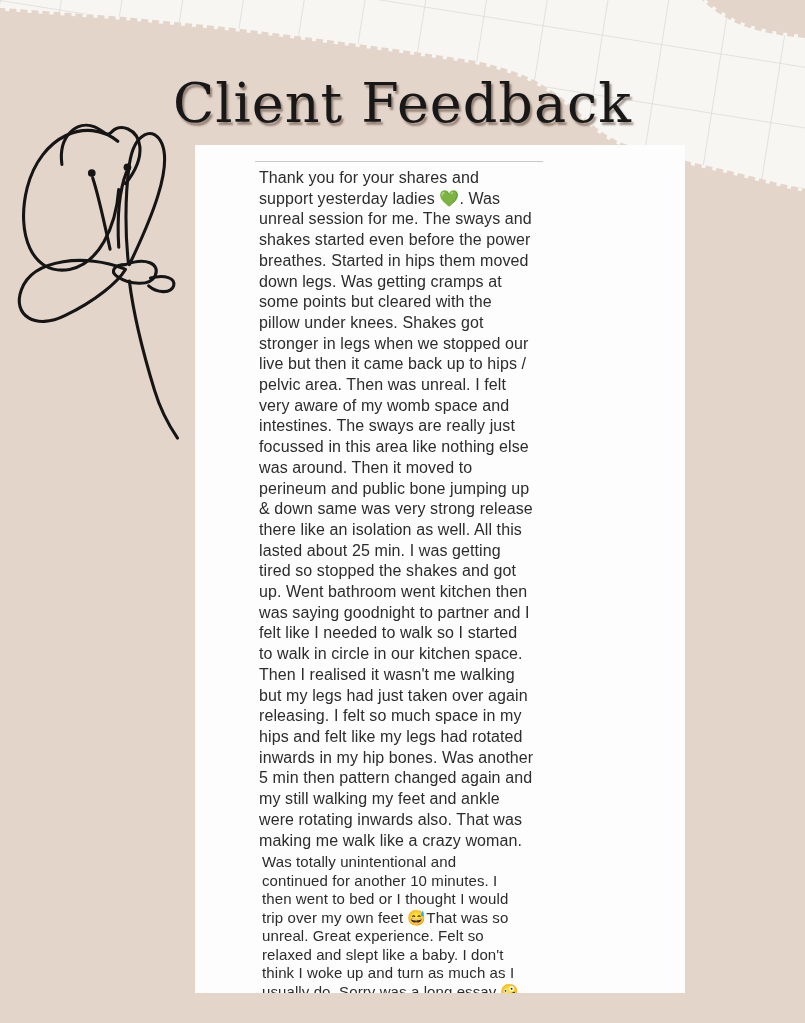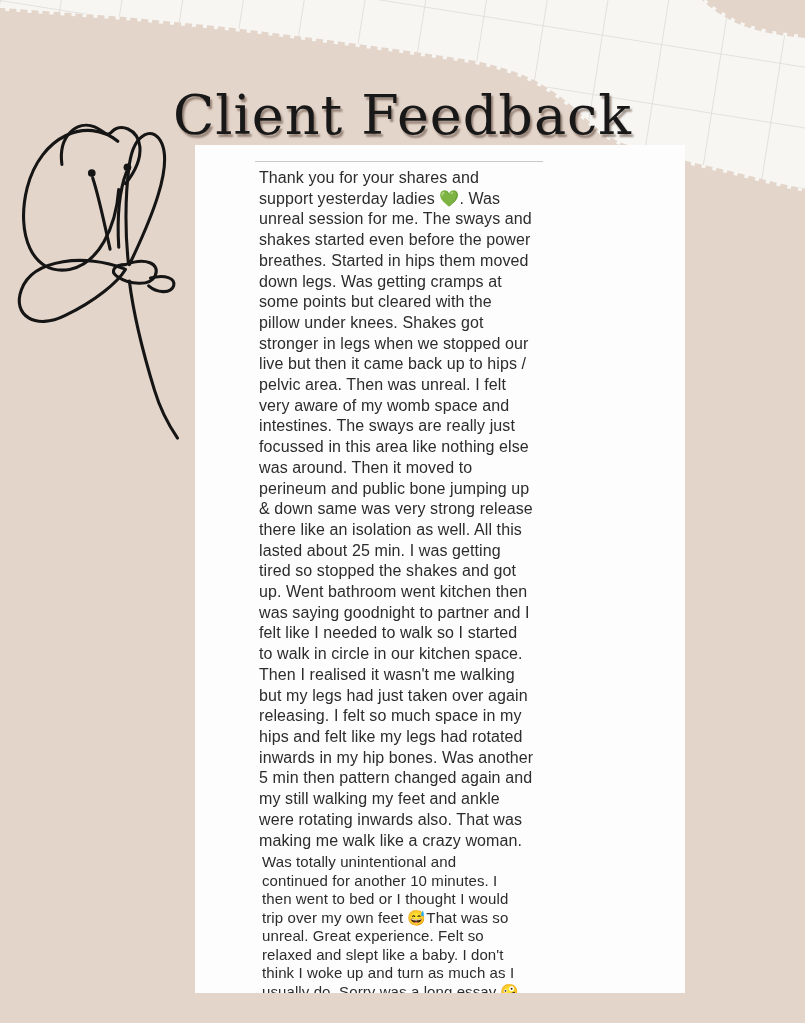--- a/index.html
+++ b/index.html
@@ -31,21 +31,20 @@
     position:absolute;
     top:72px;left:50%;transform:translateX(-50%);
     font-family:"DejaVu Serif","Liberation Serif",serif;
     font-weight:500;
     font-size:54px;
     letter-spacing:1px;
     color:var(--title);
     text-shadow:2px 3px 2px rgba(85,62,50,0.55);
     white-space:nowrap;
     z-index:3;
-    margin-top:12px;
   }
   .flower{
     position:absolute;
     left:6px;top:112px;
     width:212px;height:338px;
     z-index:2;
   }
   .flower path{fill:none;stroke:var(--flower);stroke-width:3.2;stroke-linecap:round;stroke-linejoin:round;}
   .flower circle{fill:var(--flower);}
   .testimonial-card{

